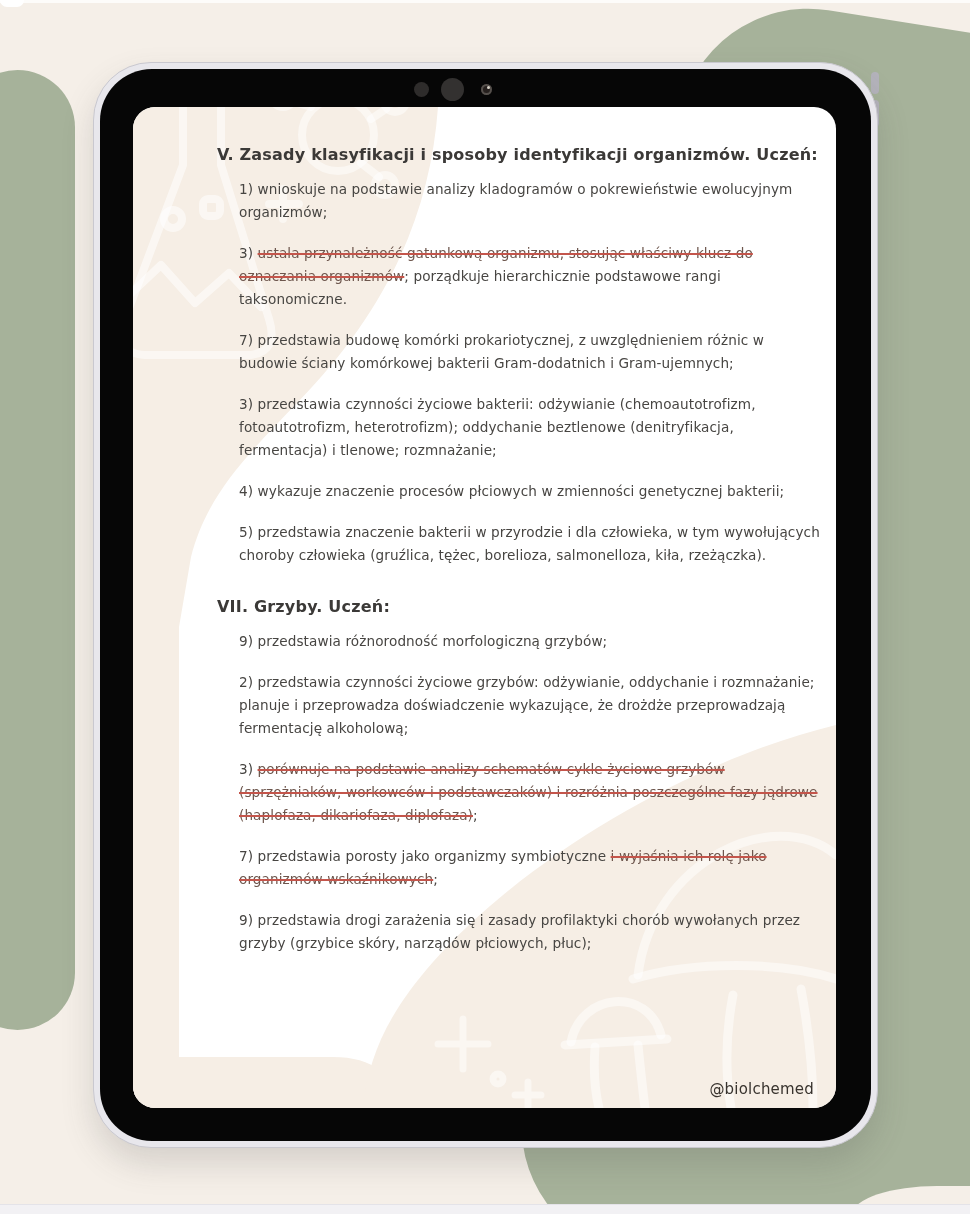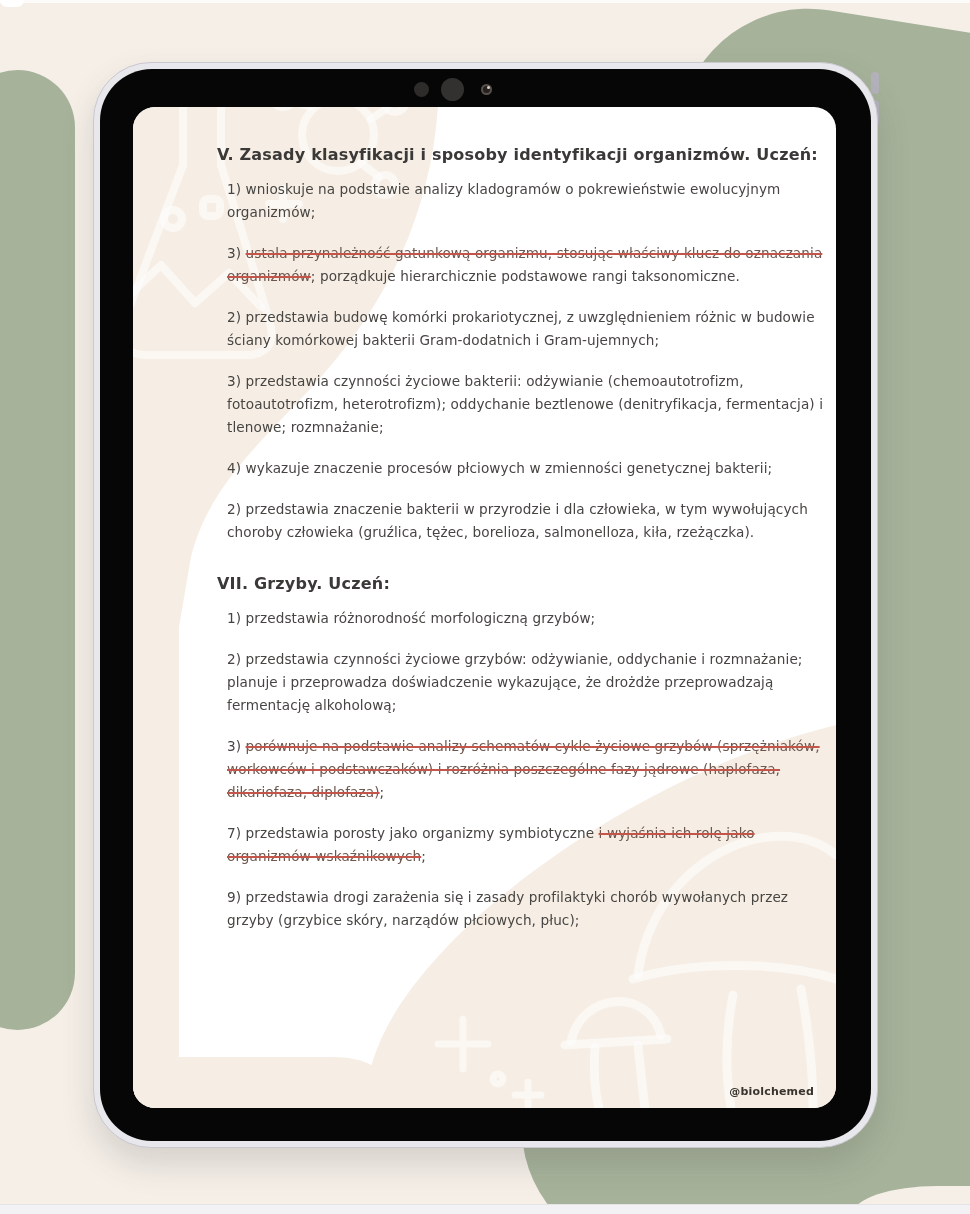--- a/index.html
+++ b/index.html
@@ -53,33 +53,33 @@
   .content {
     position:absolute; left:84px; top:38px; width:608px;
     color:#474542;
   }
   .content h2 {
     margin:30px 0 14px 0; font-size:16px; font-weight:700;
     letter-spacing:.2px; color:#3b3937;
   }
   .content section:first-child h2 { margin-top:0; }
   .content p {
-    margin:0 0 18px 10px; font-size:13.6px; line-height:23px;
+    margin:0 0 18px 22px; font-size:13.6px; line-height:23px;
     letter-spacing:.1px;
   }
   .struck {
     color:#6d564d;
     text-decoration:line-through;
     text-decoration-color:#c4554b;
     text-decoration-thickness:2px;
     text-decoration-skip-ink:none;
   }
   .watermark {
     position:absolute; right:22px; bottom:10px;
-    font-size:11px; font-weight:700; color:#38332e; letter-spacing:.2px;
+    font-size:15px; font-weight:400; color:#38332e; letter-spacing:.2px;
   }
 </style>
 </head>
 <body>
 
 <div class="stage">
 
   <div class="green-left"></div>
   <div class="green-right"></div>
   <div class="cream-corner"></div>
@@ -139,28 +139,28 @@
           </g>
         </svg>
 
         <div class="content">
             <section>
               <h2>V. Zasady klasyfikacji i sposoby identyfikacji organizmów. Uczeń:</h2>
               <p><span>1) wnioskuje na podstawie analizy kladogramów o pokrewieństwie ewolucyjnym organizmów;</span></p>
               <p><span>3) </span><span class="struck">ustala przynależność gatunkową organizmu, stosując właściwy klucz do oznaczania organizmów</span><span>; porządkuje hierarchicznie podstawowe rangi taksonomiczne.</span></p>
             </section>
             <section>
-              <p><span>2) przedstawia budowę komórki prokariotycznej, z uwzględnieniem różnic w budowie ściany komórkowej bakterii Gram-dodatnich i Gram-ujemnych;</span></p>
+              <p><span>7) przedstawia budowę komórki prokariotycznej, z uwzględnieniem różnic w budowie ściany komórkowej bakterii Gram-dodatnich i Gram-ujemnych;</span></p>
               <p><span>3) przedstawia czynności życiowe bakterii: odżywianie (chemoautotrofizm, fotoautotrofizm, heterotrofizm); oddychanie beztlenowe (denitryfikacja, fermentacja) i tlenowe; rozmnażanie;</span></p>
               <p><span>4) wykazuje znaczenie procesów płciowych w zmienności genetycznej bakterii;</span></p>
-              <p><span>2) przedstawia znaczenie bakterii w przyrodzie i dla człowieka, w tym wywołujących choroby człowieka (gruźlica, tężec, borelioza, salmonelloza, kiła, rzeżączka).</span></p>
+              <p><span>5) przedstawia znaczenie bakterii w przyrodzie i dla człowieka, w tym wywołujących choroby człowieka (gruźlica, tężec, borelioza, salmonelloza, kiła, rzeżączka).</span></p>
             </section>
             <section>
               <h2>VII. Grzyby. Uczeń:</h2>
-              <p><span>1) przedstawia różnorodność morfologiczną grzybów;</span></p>
+              <p><span>9) przedstawia różnorodność morfologiczną grzybów;</span></p>
               <p><span>2) przedstawia czynności życiowe grzybów: odżywianie, oddychanie i rozmnażanie; planuje i przeprowadza doświadczenie wykazujące, że drożdże przeprowadzają fermentację alkoholową;</span></p>
               <p><span>3) </span><span class="struck">porównuje na podstawie analizy schematów cykle życiowe grzybów (sprzężniaków, workowców i podstawczaków) i rozróżnia poszczególne fazy jądrowe (haplofaza, dikariofaza, diplofaza)</span><span>;</span></p>
               <p><span>7) przedstawia porosty jako organizmy symbiotyczne </span><span class="struck">i wyjaśnia ich rolę jako organizmów wskaźnikowych</span><span>;</span></p>
               <p><span>9) przedstawia drogi zarażenia się i zasady profilaktyki chorób wywołanych przez grzyby (grzybice skóry, narządów płciowych, płuc);</span></p>
             </section>
           </div>
 
         <div class="watermark">@biolchemed</div>
       </div>
     </div>

